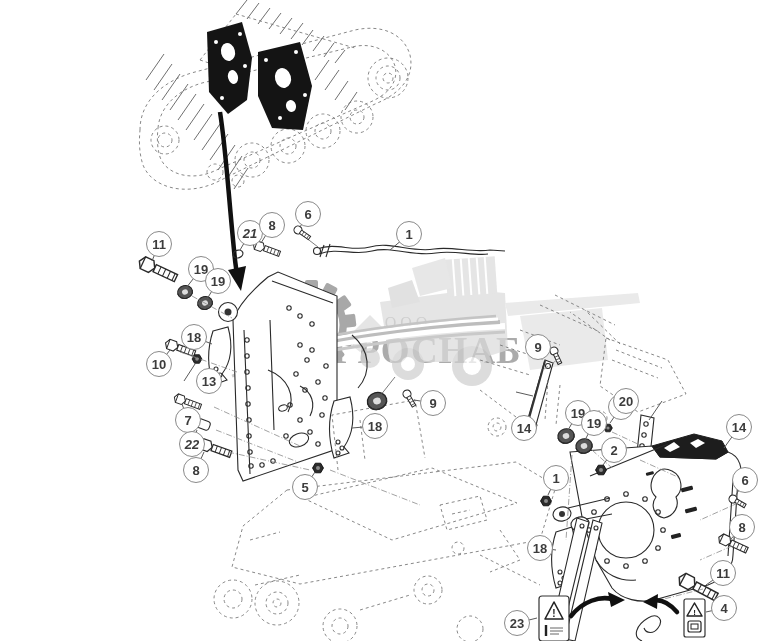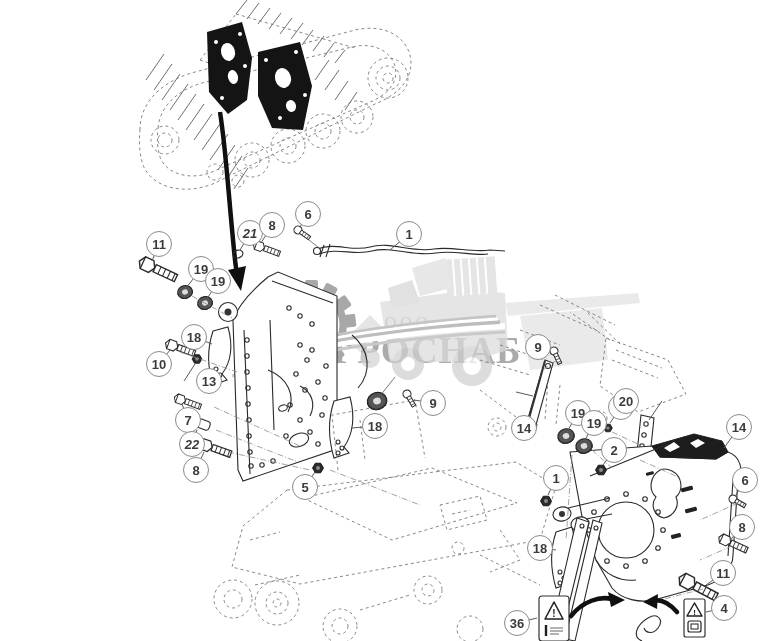--- a/index.html
+++ b/index.html
@@ -412,15 +412,15 @@
       <div class="callout" style="left: 621px; top: 407px;">3</div>
       <div class="callout" style="left: 626px; top: 401px;">20</div>
       <div class="callout" style="left: 614px; top: 450px;">2</div>
       <div class="callout" style="left: 739px; top: 427px;">14</div>
       <div class="callout" style="left: 556px; top: 478px;">1</div>
       <div class="callout" style="left: 745px; top: 480px;">6</div>
       <div class="callout" style="left: 742px; top: 527px;">8</div>
       <div class="callout" style="left: 723px; top: 573px;">11</div>
       <div class="callout" style="left: 724px; top: 608px;">4</div>
       <div class="callout" style="left: 540px; top: 548px;">18</div>
-      <div class="callout" style="left: 517px; top: 623px;">36</div>
+      <div class="callout" style="left: 517px; top: 623px;">23</div>
     </div>
 </div>
 
 </body></html>

